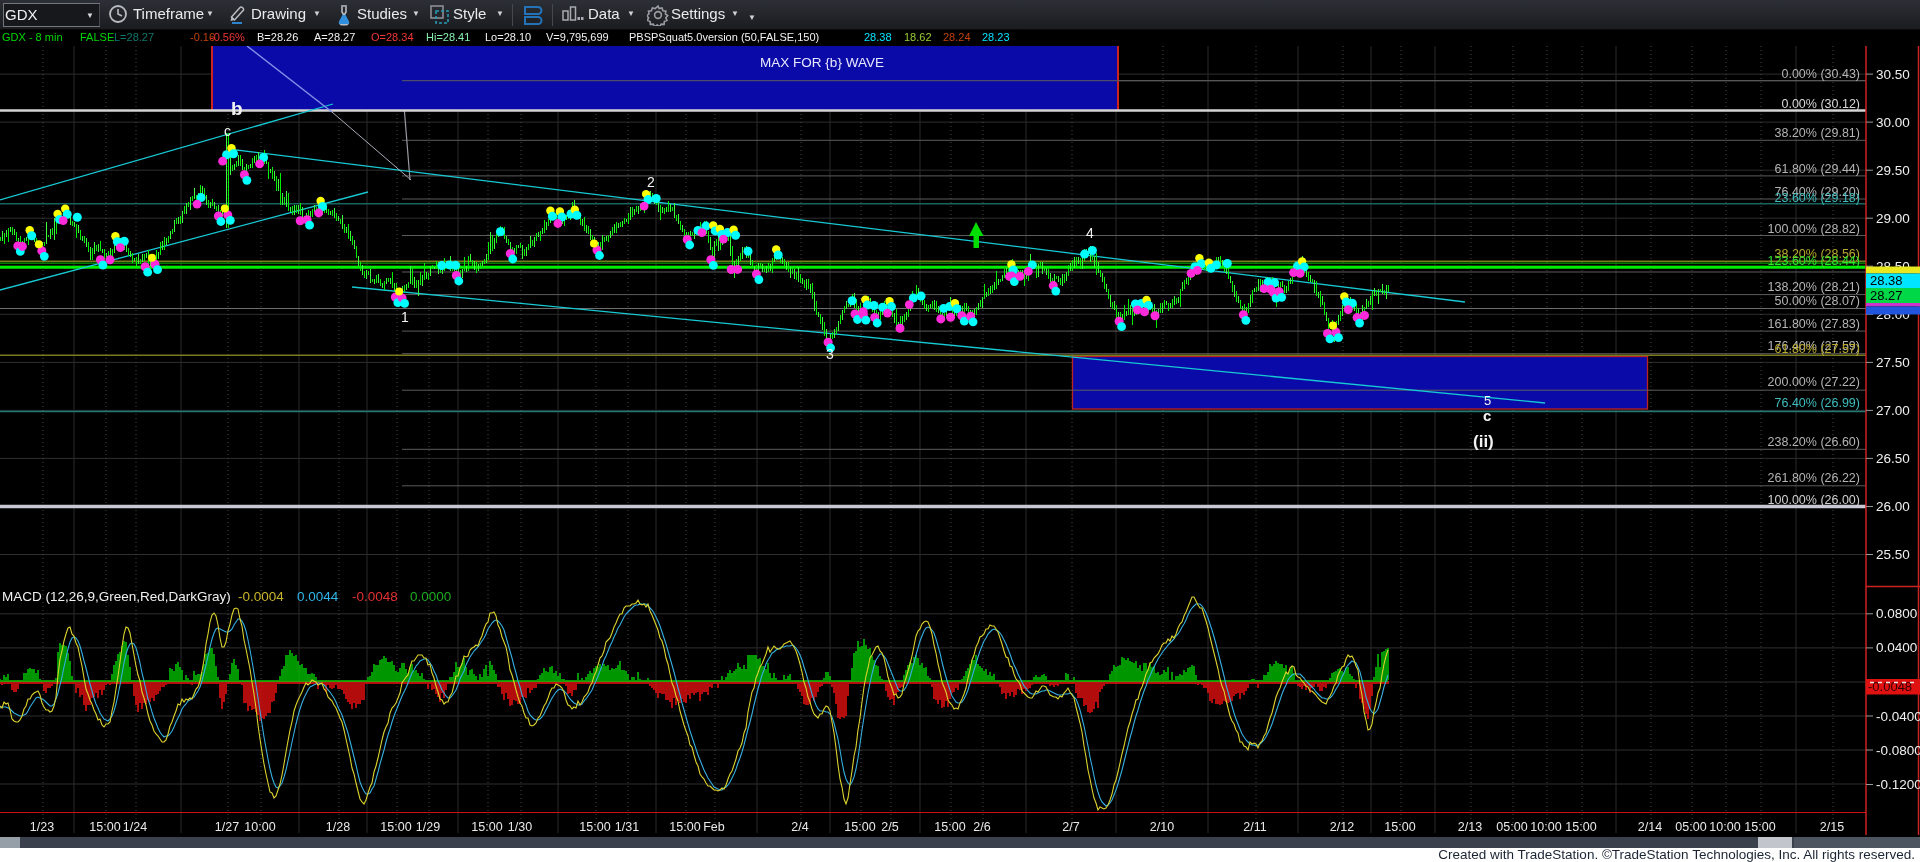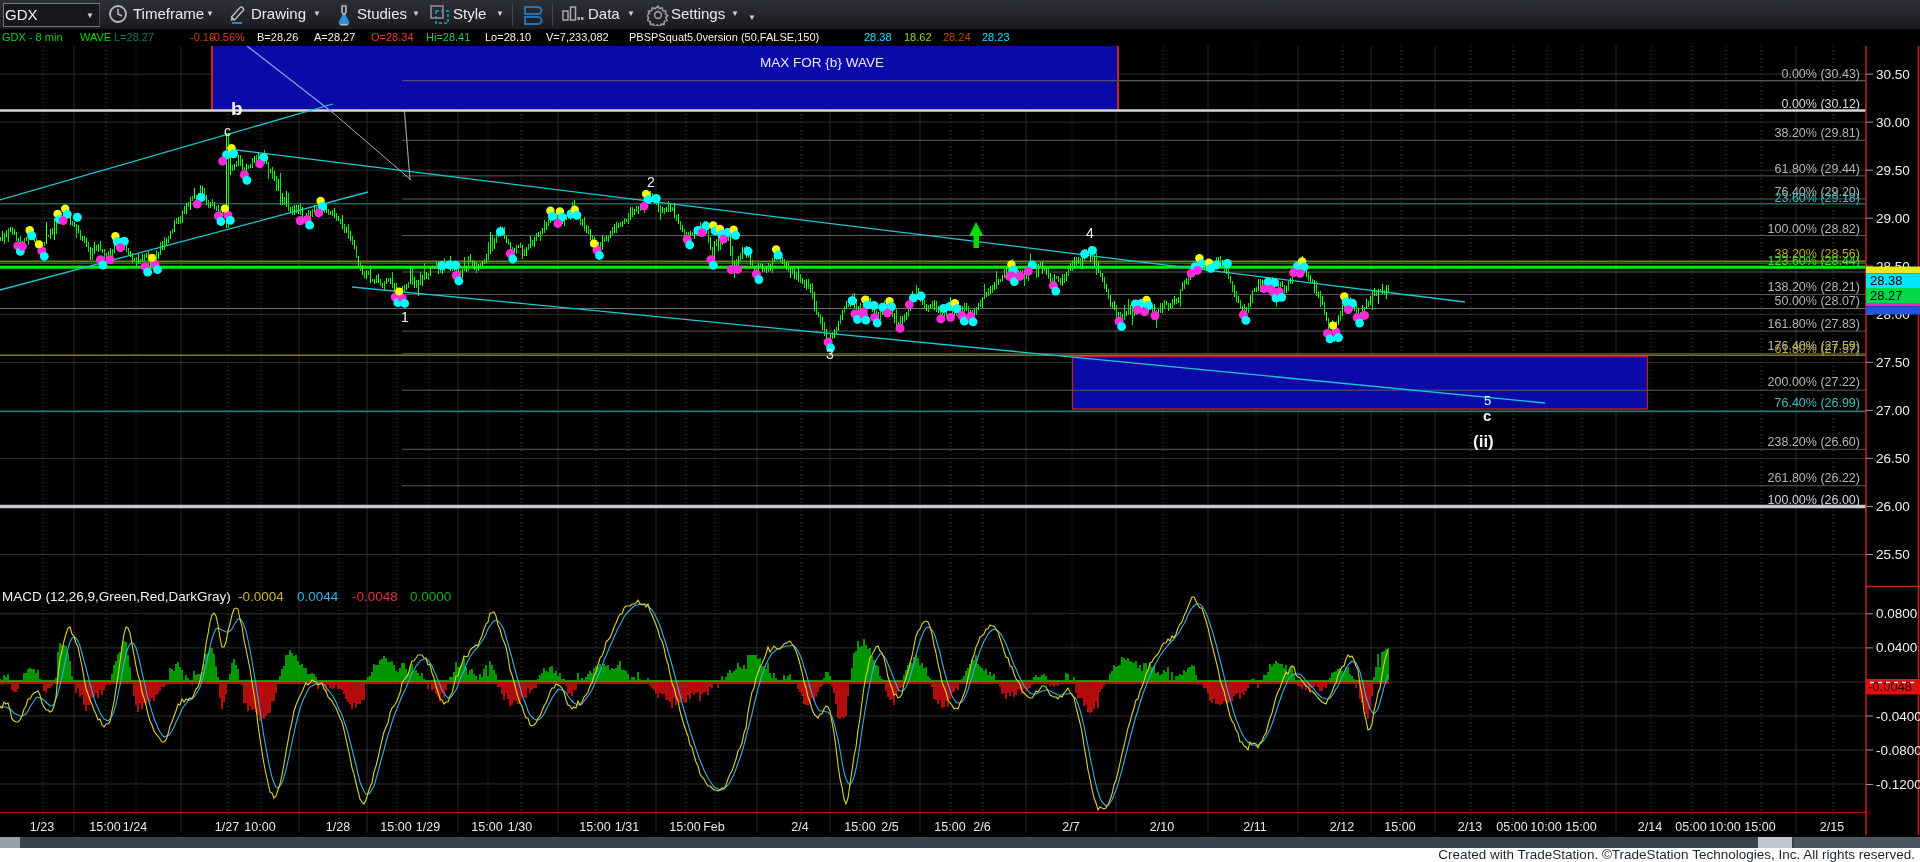--- a/index.html
+++ b/index.html
@@ -60,30 +60,30 @@
  <svg class="ic" style="left:647px" width="22" height="22" viewBox="0 0 22 22">
       <path d="M11 2l1.2 2.6 2.8-.6 1 2.7 2.9.4-.5 2.8 2.3 1.7-1.9 2.2 1.2 2.6-2.7 1.1-.2 2.9-2.9-.3-1.5 2.5-2.5-1.6-2.5 1.6-1.5-2.5-2.9.3-.2-2.9-2.7-1.1 1.2-2.6-1.9-2.2 2.3-1.7-.5-2.8 2.9-.4 1-2.7 2.8.6z" fill="none" stroke="#9a9da3" stroke-width="1.6"></path>
       <circle cx="11" cy="11" r="3.4" fill="none" stroke="#9a9da3" stroke-width="1.6"></circle>
     </svg>
  <span class="lbl" style="left:671px">Settings</span>
     <span class="car2" style="left:731px">▼</span>
  <span class="car2" style="left:748px;top:13px">▼</span>
 </div>
 <div id="dr">
 <span style="left:2px;color:#00d800">GDX - 8 min</span>
-<span style="left:80px;color:#00d800">WAVE</span>
+<span style="left:80px;color:#00d800">FALSE</span>
 <span style="left:114px;color:#0f766e">L=28.27</span>
 <span style="left:190px;color:#c2410c">-0.16</span>
 <span style="left:210px;color:#f23535">-0.56%</span>
 <span style="left:257px;color:#f2f2f2">B=28.26</span>
 <span style="left:314px;color:#f2f2f2">A=28.27</span>
 <span style="left:371px;color:#f23535">O=28.34</span>
-<span style="left:426px;color:#22c55e">Hi=28.41</span>
+<span style="left:426px;color:#86efac">Hi=28.41</span>
 <span style="left:485px;color:#f2f2f2">Lo=28.10</span>
-<span style="left:546px;color:#f2f2f2">V=7,233,082</span>
+<span style="left:546px;color:#f2f2f2">V=9,795,699</span>
 <span style="left:629px;color:#f2f2f2">PBSPSquat5.0version (50,FALSE,150)</span>
 <span style="left:864px;color:#00e5ff">28.38</span>
 <span style="left:904px;color:#9acd32">18.62</span>
 <span style="left:943px;color:#c2410c">28.24</span>
 <span style="left:982px;color:#00e5ff">28.23</span>
 </div>
 <div id="chart"><svg width="1920" height="816" viewBox="0 46 1920 816" font-family="Liberation Sans, sans-serif">
 <g stroke="#2e2e2e">
         <line x1="0" y1="74.1" x2="1866" y2="74.1"></line>
         <line x1="0" y1="122.1" x2="1866" y2="122.1"></line>

